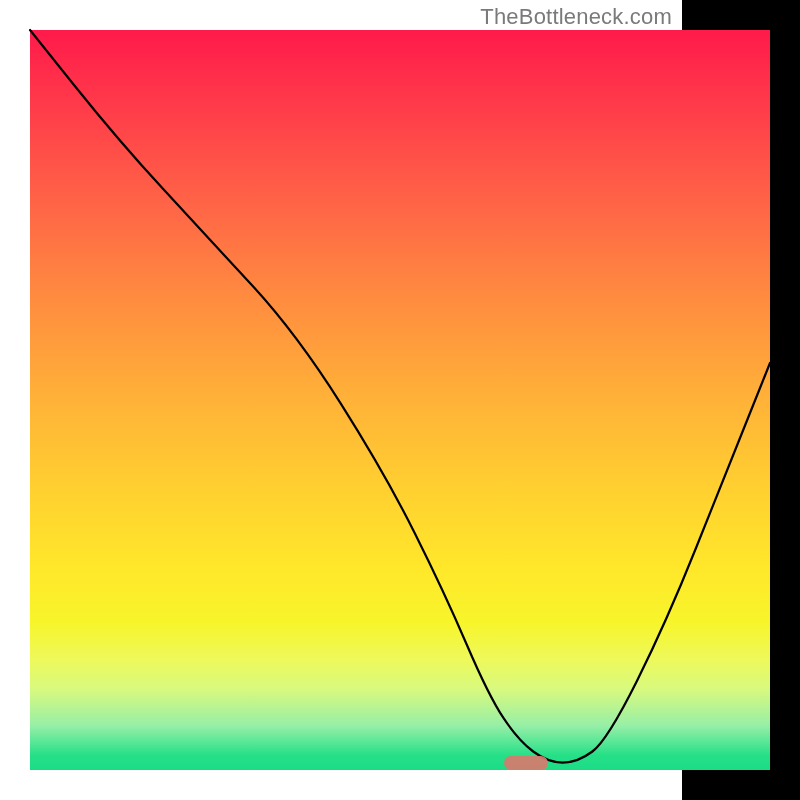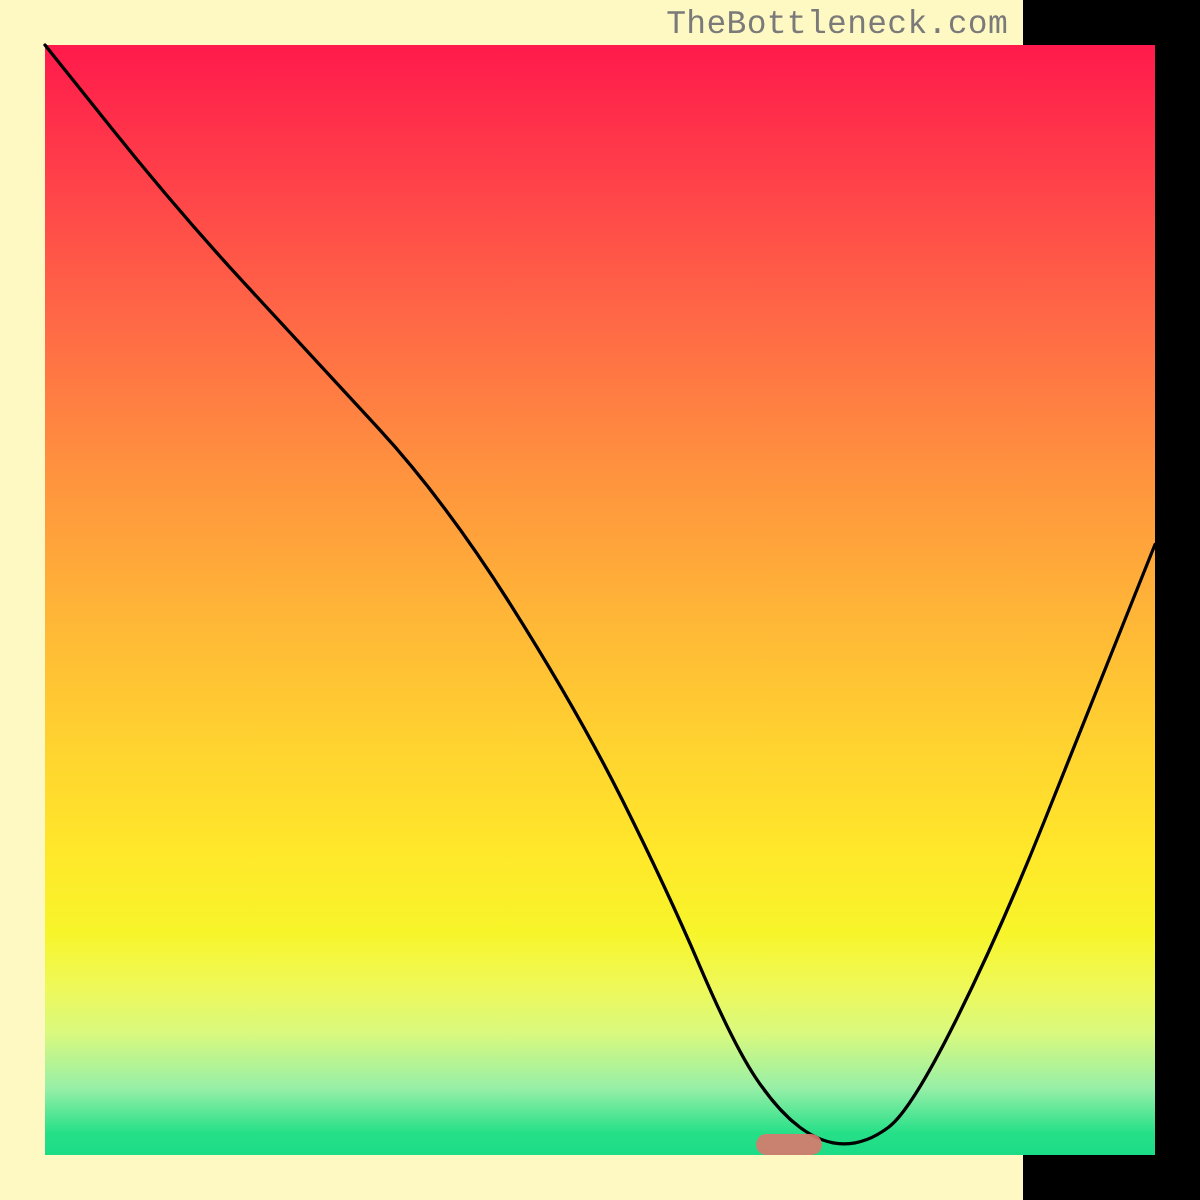--- a/index.html
+++ b/index.html
@@ -8,22 +8,21 @@
     width: 800px;
     height: 800px;
     background: #000;
     font-family: Arial, Helvetica, sans-serif;
     overflow: hidden;
   }
   .container {
     position: relative;
     width: 682px;
     height: 800px;
-    background: #fef9c3;
-    font-family: Liberation Mono, monospace;
+    background: #ffffff;
   }
   .attribution {
     position: absolute;
     top: 4px;
     right: 10px;
     color: #7a7a7a;
     font-size: 22px;
     font-weight: 500;
     letter-spacing: 0.2px;
   }

